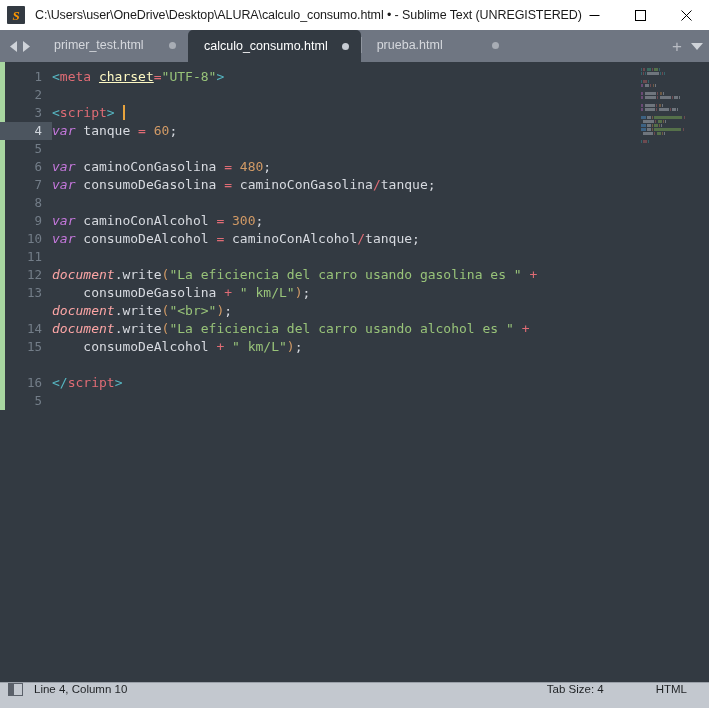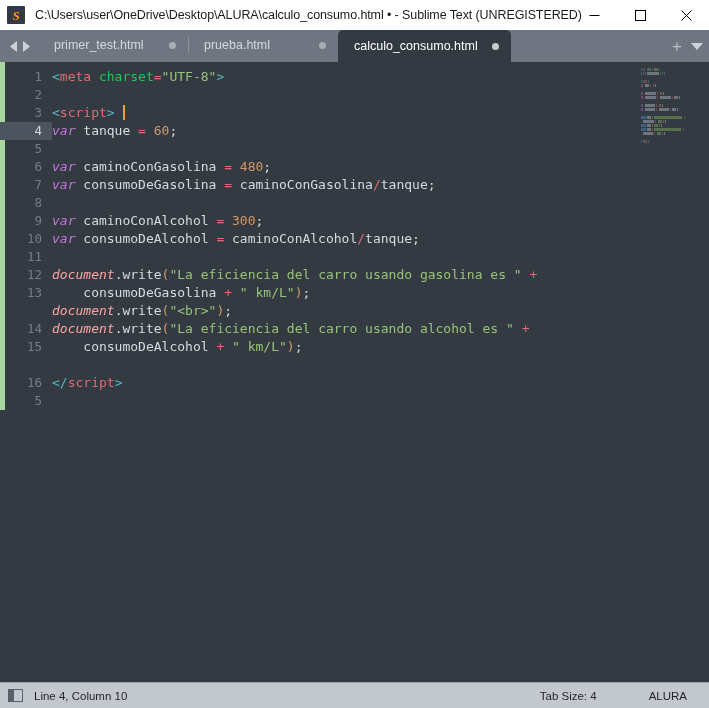--- a/index.html
+++ b/index.html
@@ -93,21 +93,21 @@
     background: #4c555f; color: #cfd5dc; border-radius: 0;
   }
   .code {
     flex: 1 1 auto; padding-top: 6px; position: relative; overflow: hidden;
     font-family: "DejaVu Sans Mono", monospace; font-size: 13px;
   }
   .code .row { height: 18px; line-height: 18px; white-space: pre; }
   
   .t-tag      { color: #e06c75; }
   .t-brk      { color: #56b6c2; }
-  .t-attr     { color: #22c55e; }
+  .t-attr     { color: #fef9c3; text-decoration: underline; }
   .t-str      { color: #98c379; }
   .t-kw       { color: #c678dd; font-style: italic; }
   .t-plain    { color: #d7dae0; }
   .t-num      { color: #d19a66; }
   .t-op       { color: #e06c75; }
   .t-punc     { color: #d7dae0; }
   .t-obj      { color: #fca5a5; font-style: italic; }
   .cursor {
     display: inline-block; width: 2px; height: 15px; background: #e8a33d;
     vertical-align: -3px; margin-left: 1px;
@@ -116,21 +116,21 @@
   
   .minimap {
     width: 72px; flex: 0 0 72px; background: #333a42; padding: 6px 4px 0 4px;
     position: relative;
   }
   .mm-line { height: 3px; display: flex; gap: 1px; margin-bottom: 1px; }
   .mm-seg { height: 3px; display: block; }
 
   
   .statusbar {
-    height: 26px; flex: 0 0 26px; background: #c3c8cf; display: flex; align-items: center;
+    height: 26px; flex: 0 0 26px; background: #c3c8cf; display: flex; 
     font-size: 11.5px; color: #1f2225; padding: 0 14px 0 8px;
     border-top: 1px solid #9aa0a8;
   }
   .sb-icon {
     width: 15px; height: 13px; border: 1.7px solid #5a6069; display: flex; flex: 0 0 15px;
   }
   .sb-icon i { display:block; width: 5px; background: #5a6069; }
   .sb-icon b { display:block; flex:1; background: transparent; }
   .sb-left { margin-left: 11px; }
   .sb-right { margin-left: auto; display: flex; gap: 52px; }
@@ -174,27 +174,27 @@
         </svg>
       <svg class="arrow" viewBox="0 0 11 13">
           <polygon points="2,1 2,12 9,6.5" fill="#cfd3d9"></polygon>
         </svg>
     </div>
     <div class="tabs" id="tabs">
         <div class="tab">
           <span>primer_test.html</span>
           <span class="tab-dot"></span>
         </div>
+        <div class="tab active">
+          <span>calculo_consumo.html</span>
+          <span class="tab-dot"></span>
+        </div>
         <div class="tab">
           <span class="sep"></span>
           <span>prueba.html</span>
-          <span class="tab-dot"></span>
-        </div>
-        <div class="tab active">
-          <span>calculo_consumo.html</span>
           <span class="tab-dot"></span>
         </div>
       </div>
     <div class="tabbar-right">
       <span class="plus-btn">+</span>
       <span class="chev"></span>
     </div>
   </div>
 
   <div class="editor-wrap">
@@ -352,16 +352,16 @@
   </div>
 
   <div class="statusbar">
     <span class="sb-icon">
         <i></i>
         <b></b>
       </span>
     <span class="sb-left">Line 4, Column 10</span>
     <span class="sb-right">
       <span>Tab Size: 4</span>
-      <span class="sb-pad">ALURA</span>
+      <span class="sb-pad">HTML</span>
     </span>
   </div>
 </div>
 
 </body></html>

